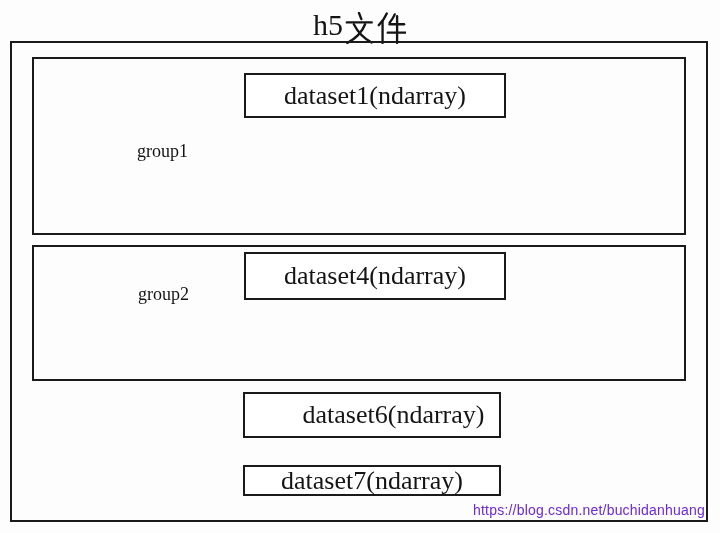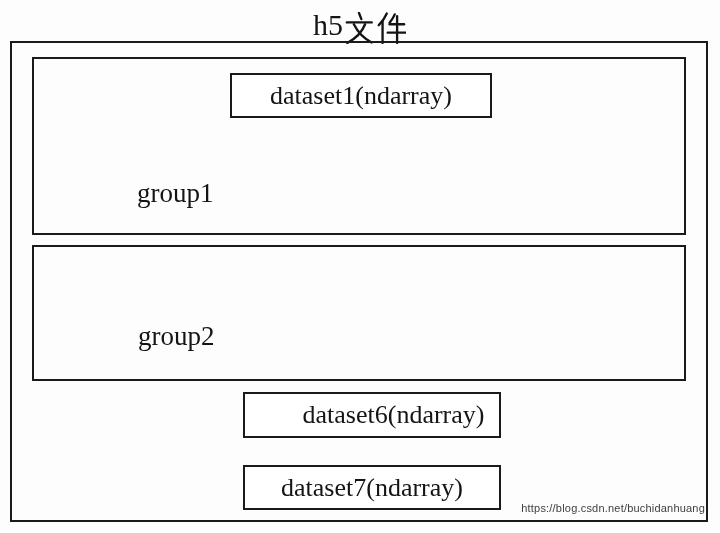--- a/index.html
+++ b/index.html
@@ -30,52 +30,52 @@
   }
 
   
   .groupbox {
     position: absolute; left: 20px; width: 654px;
     border: 2px solid #1a1a1a; box-sizing: border-box;
   }
   .groupbox.g1 { top: 14px;  height: 178px; }
   .groupbox.g2 { top: 202px; height: 136px; }
 
-  .group-label { position: absolute; font-size: 27px; line-height: 31px; margin-top: 42px; }
+  .group-label { position: absolute; font-size: 18px; line-height: 31px; }
   .g1 .group-label { left: 103px; top: 77px; }
   .g2 .group-label { left: 104px; top: 32px; }
 
   
   .dstack { position: absolute; display: flex; flex-direction: column; gap: 7px; }
-  .g1 .dstack { left: 196px; top: 14px; }
+  .g1 .dstack { left: 210px; top: 14px; }
   .g2 .dstack { left: 210px; top: 5px; }
 
   
   .dbox {
     box-sizing: border-box;
     border: 2px solid #1a1a1a;
     background: #ffffff;
     display: flex; align-items: center; justify-content: center;
     font-size: 26px;
     position: relative; z-index: 2;
     white-space: nowrap;
   }
   .g1 .dbox { width: 262px; height: 45px; }
   .g2 .dbox { width: 262px; height: 48px; }
 
   .dbox.root { position: absolute; left: 231px; width: 258px; height: 46px; }
   .dbox.d6 { top: 349px; padding-left: 43px; }
-  .dbox.d7 { top: 422px; height: 45px; }
+  .dbox.d7 { top: 422px; height: 31px; }
 
   
   .watermark {
     position: absolute; right: 15px; top: 502px; z-index: 1;
     font-family: "Liberation Sans", "DejaVu Sans", sans-serif;
-    font-size: 11px; letter-spacing: 0.2px;
-    color: #404040; white-space: nowrap;
+    font-size: 14px; letter-spacing: 0.2px;
+    color: #6d28d9; white-space: nowrap;
   }
 </style>
 </head>
 <body>
 
 <div class="stage">
 
   <div class="title">
     <span>h5</span><svg class="hanzi" width="30" height="32" viewBox="0 0 32 34">
       <path d="M16 1 L18.5 7.5"></path>
@@ -97,20 +97,21 @@
     <div class="groupbox g1">
       <div class="group-label">group1</div>
       <div class="dstack">
         <div class="dbox">dataset1(ndarray)</div>
       </div>
     </div>
 
     <div class="groupbox g2">
       <div class="group-label">group2</div>
       <div class="dstack">
+        <div class="dbox">dataset4(ndarray)</div>
       </div>
     </div>
 
     <div class="dbox root d6">dataset6(ndarray)</div>
     <div class="dbox root d7">dataset7(ndarray)</div>
 
   </div>
 
   <div class="watermark">https://blog.csdn.net/buchidanhuang</div>
 

